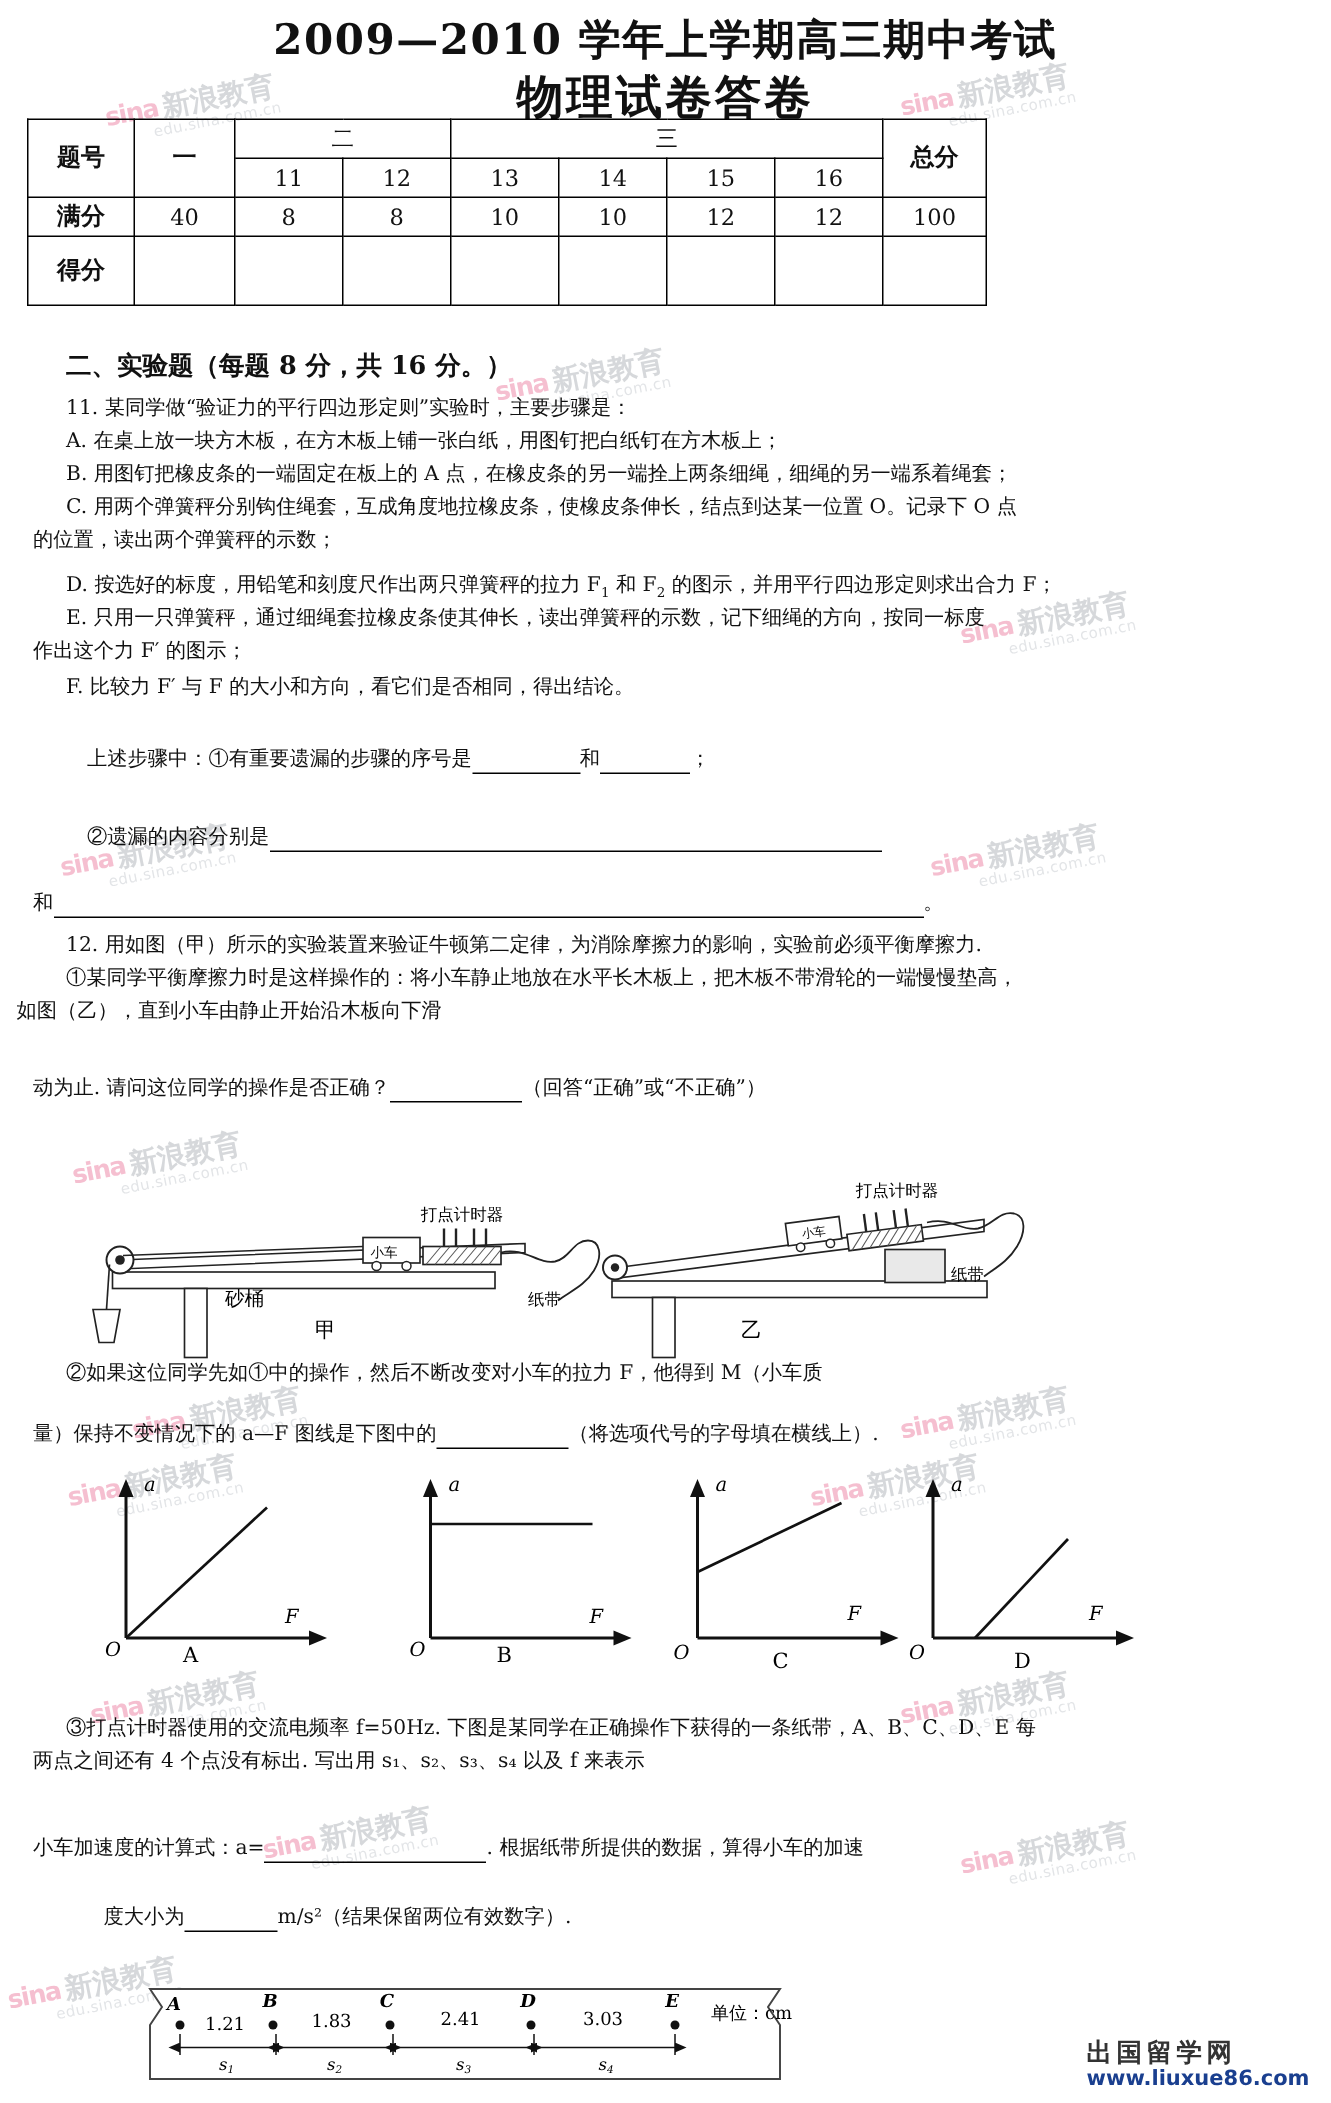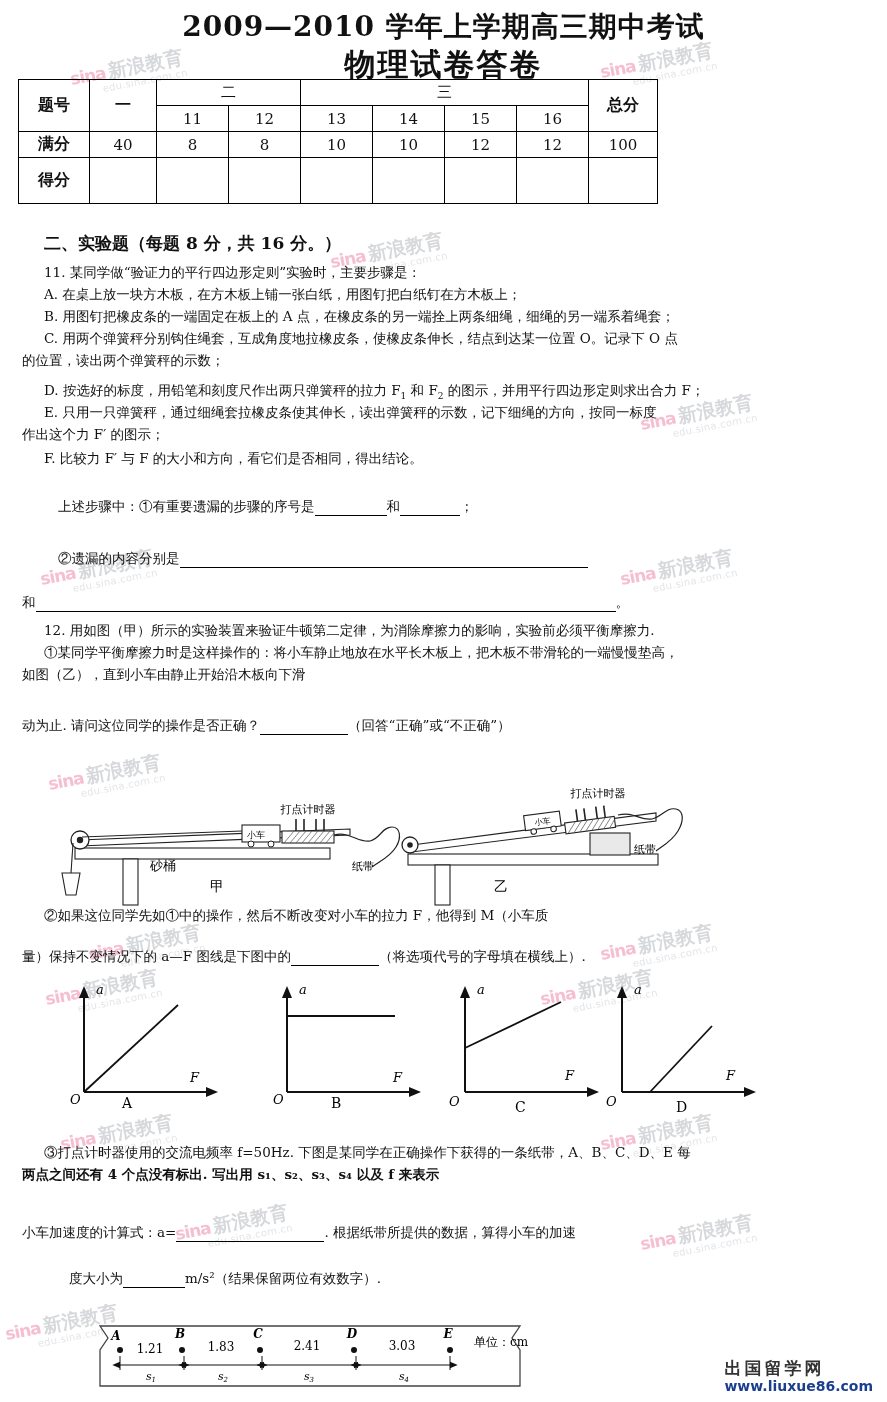--- a/index.html
+++ b/index.html
@@ -241,21 +241,21 @@
   <div class="t" style="left:58px;top:548px;">
     <span>②遗漏的内容分别是</span><span class="ul" style="width:408px;"></span>
   </div>
 
   <div class="t" style="left:22px;top:592px;">
     <span>和</span><span class="ul" style="width:580px;"></span><span>。</span>
   </div>
 
   <div class="t" style="left:44px;top:620px;">12. 用如图（甲）所示的实验装置来验证牛顿第二定律，为消除摩擦力的影响，实验前必须平衡摩擦力.</div>
   <div class="t" style="left:44px;top:642px;">①某同学平衡摩擦力时是这样操作的：将小车静止地放在水平长木板上，把木板不带滑轮的一端慢慢垫高，</div>
-  <div class="t" style="left:22px;top:664px;">如图（乙），直到小车由静止开始沿木板向下滑</div>
+  <div class="t" style="left:11px;top:664px;">如图（乙），直到小车由静止开始沿木板向下滑</div>
   <div class="t" style="left:22px;top:715px;">
     <span>动为止. 请问这位同学的操作是否正确？</span><span class="ul" style="width:88px;"></span><span>（回答“正确”或“不正确”）</span>
   </div>
 
   <div class="fig" style="left:20px;top:755px;">
     <svg width="700" height="150" viewBox="0 0 700 150">
 
       <polygon points="60,85 330,74 330,80 60,91" fill="#fff" stroke="#222" stroke-width="1.1"></polygon>
 
       <rect x="55" y="93" width="255" height="11" fill="#fff" stroke="#222" stroke-width="1.1"></rect>
@@ -396,21 +396,21 @@
       <polygon points="156,112 144,107 144,117" fill="#111"></polygon>
       <line x1="50" y1="112" x2="112" y2="46" stroke="#111" stroke-width="1.8"></line>
       <text x="34" y="14" font-size="13" font-style="italic" font-family="DejaVu Serif, Liberation Serif, serif">a</text>
       <text x="126" y="100" font-size="13" font-style="italic" font-family="DejaVu Serif, Liberation Serif, serif">F</text>
       <text x="6" y="126" font-size="13" font-style="italic" font-family="DejaVu Serif, Liberation Serif, serif">O</text>
       <text x="76" y="132" font-size="14" font-family="DejaVu Serif, Liberation Serif, serif">D</text>
     </svg>
   </div>
 
   <div class="t" style="left:44px;top:1142px;">③打点计时器使用的交流电频率 f=50Hz. 下图是某同学在正确操作下获得的一条纸带，A、B、C、D、E 每</div>
-  <div class="t" style="left:22px;top:1164px;font-weight:bold;">两点之间还有 4 个点没有标出. 写出用 s₁、s₂、s₃、s₄ 以及 f 来表示</div>
+  <div class="t" style="left:22px;top:1164px;">两点之间还有 4 个点没有标出. 写出用 s₁、s₂、s₃、s₄ 以及 f 来表示</div>
 
   <div class="t" style="left:22px;top:1222px;">
     <span>小车加速度的计算式：a=</span><span class="ul" style="width:148px;"></span><span>. 根据纸带所提供的数据，算得小车的加速</span>
   </div>
   <div class="t" style="left:22px;top:1268px;margin-left:47px;">
     <span>度大小为</span><span class="ul" style="width:62px;"></span><span>m/s²（结果保留两位有效数字）.</span>
   </div>
 
   <div class="fig" style="left:70px;top:1318px;">
     <svg width="480" height="80" viewBox="0 0 480 80">

